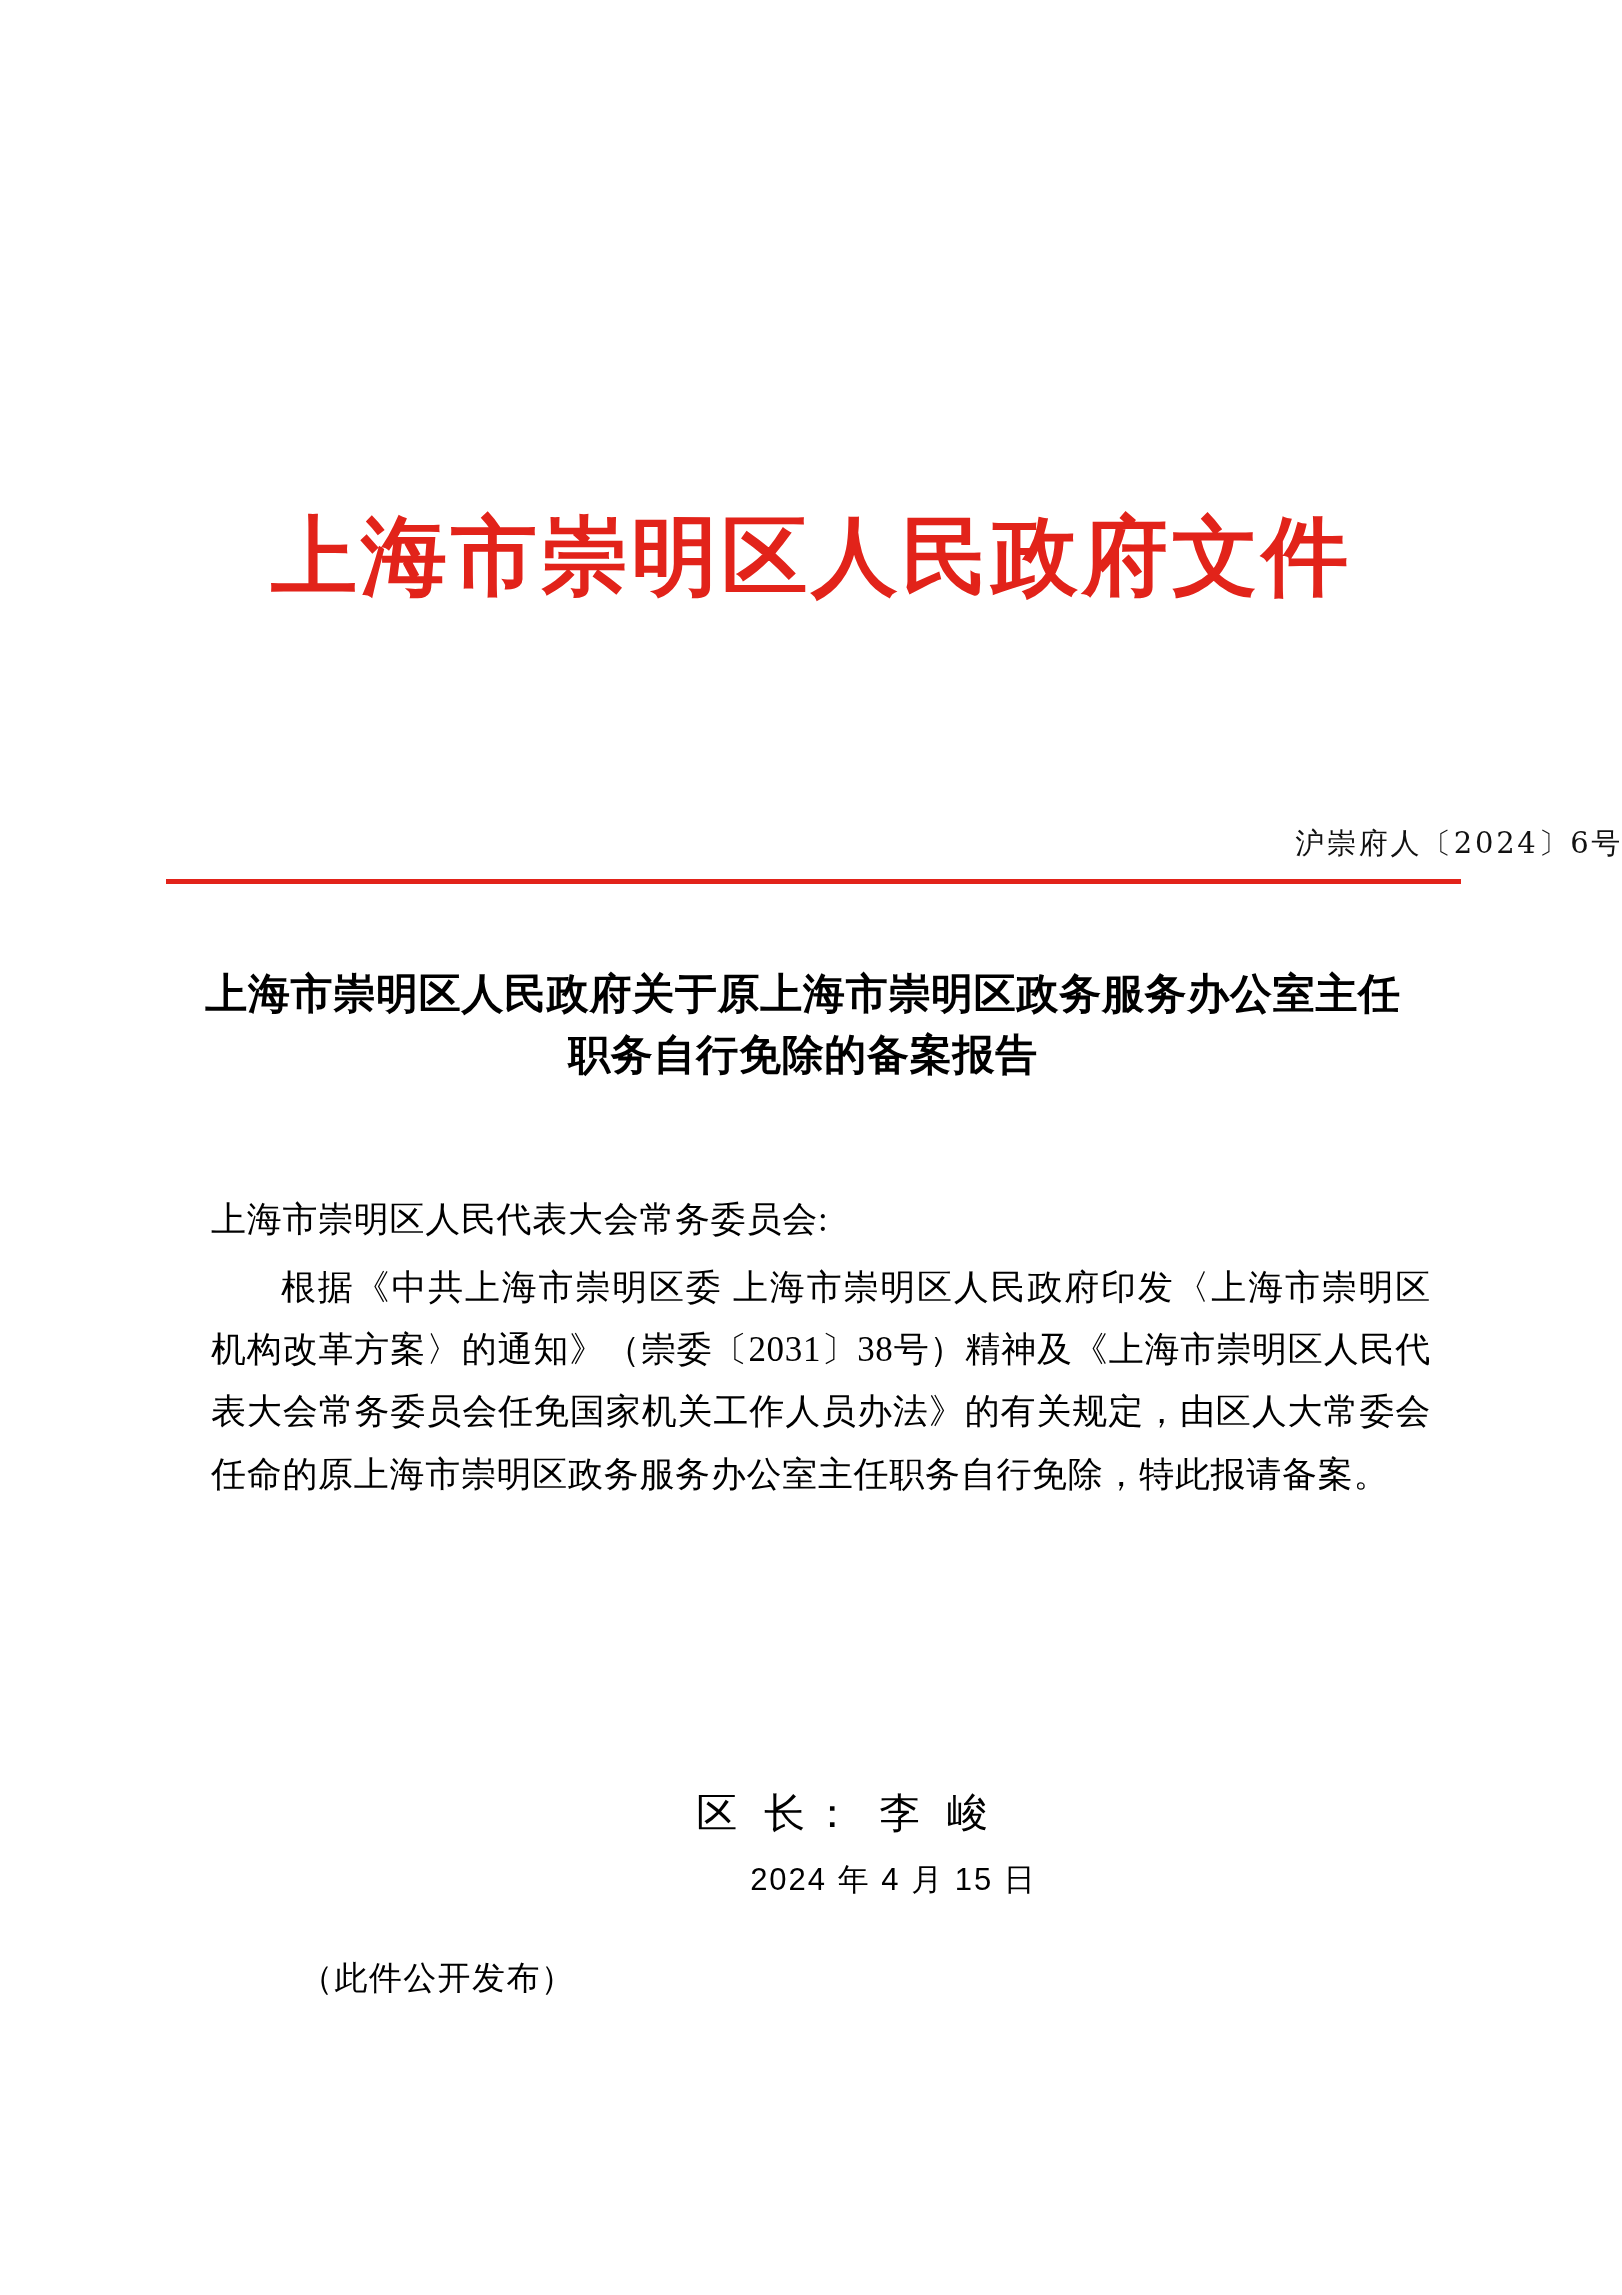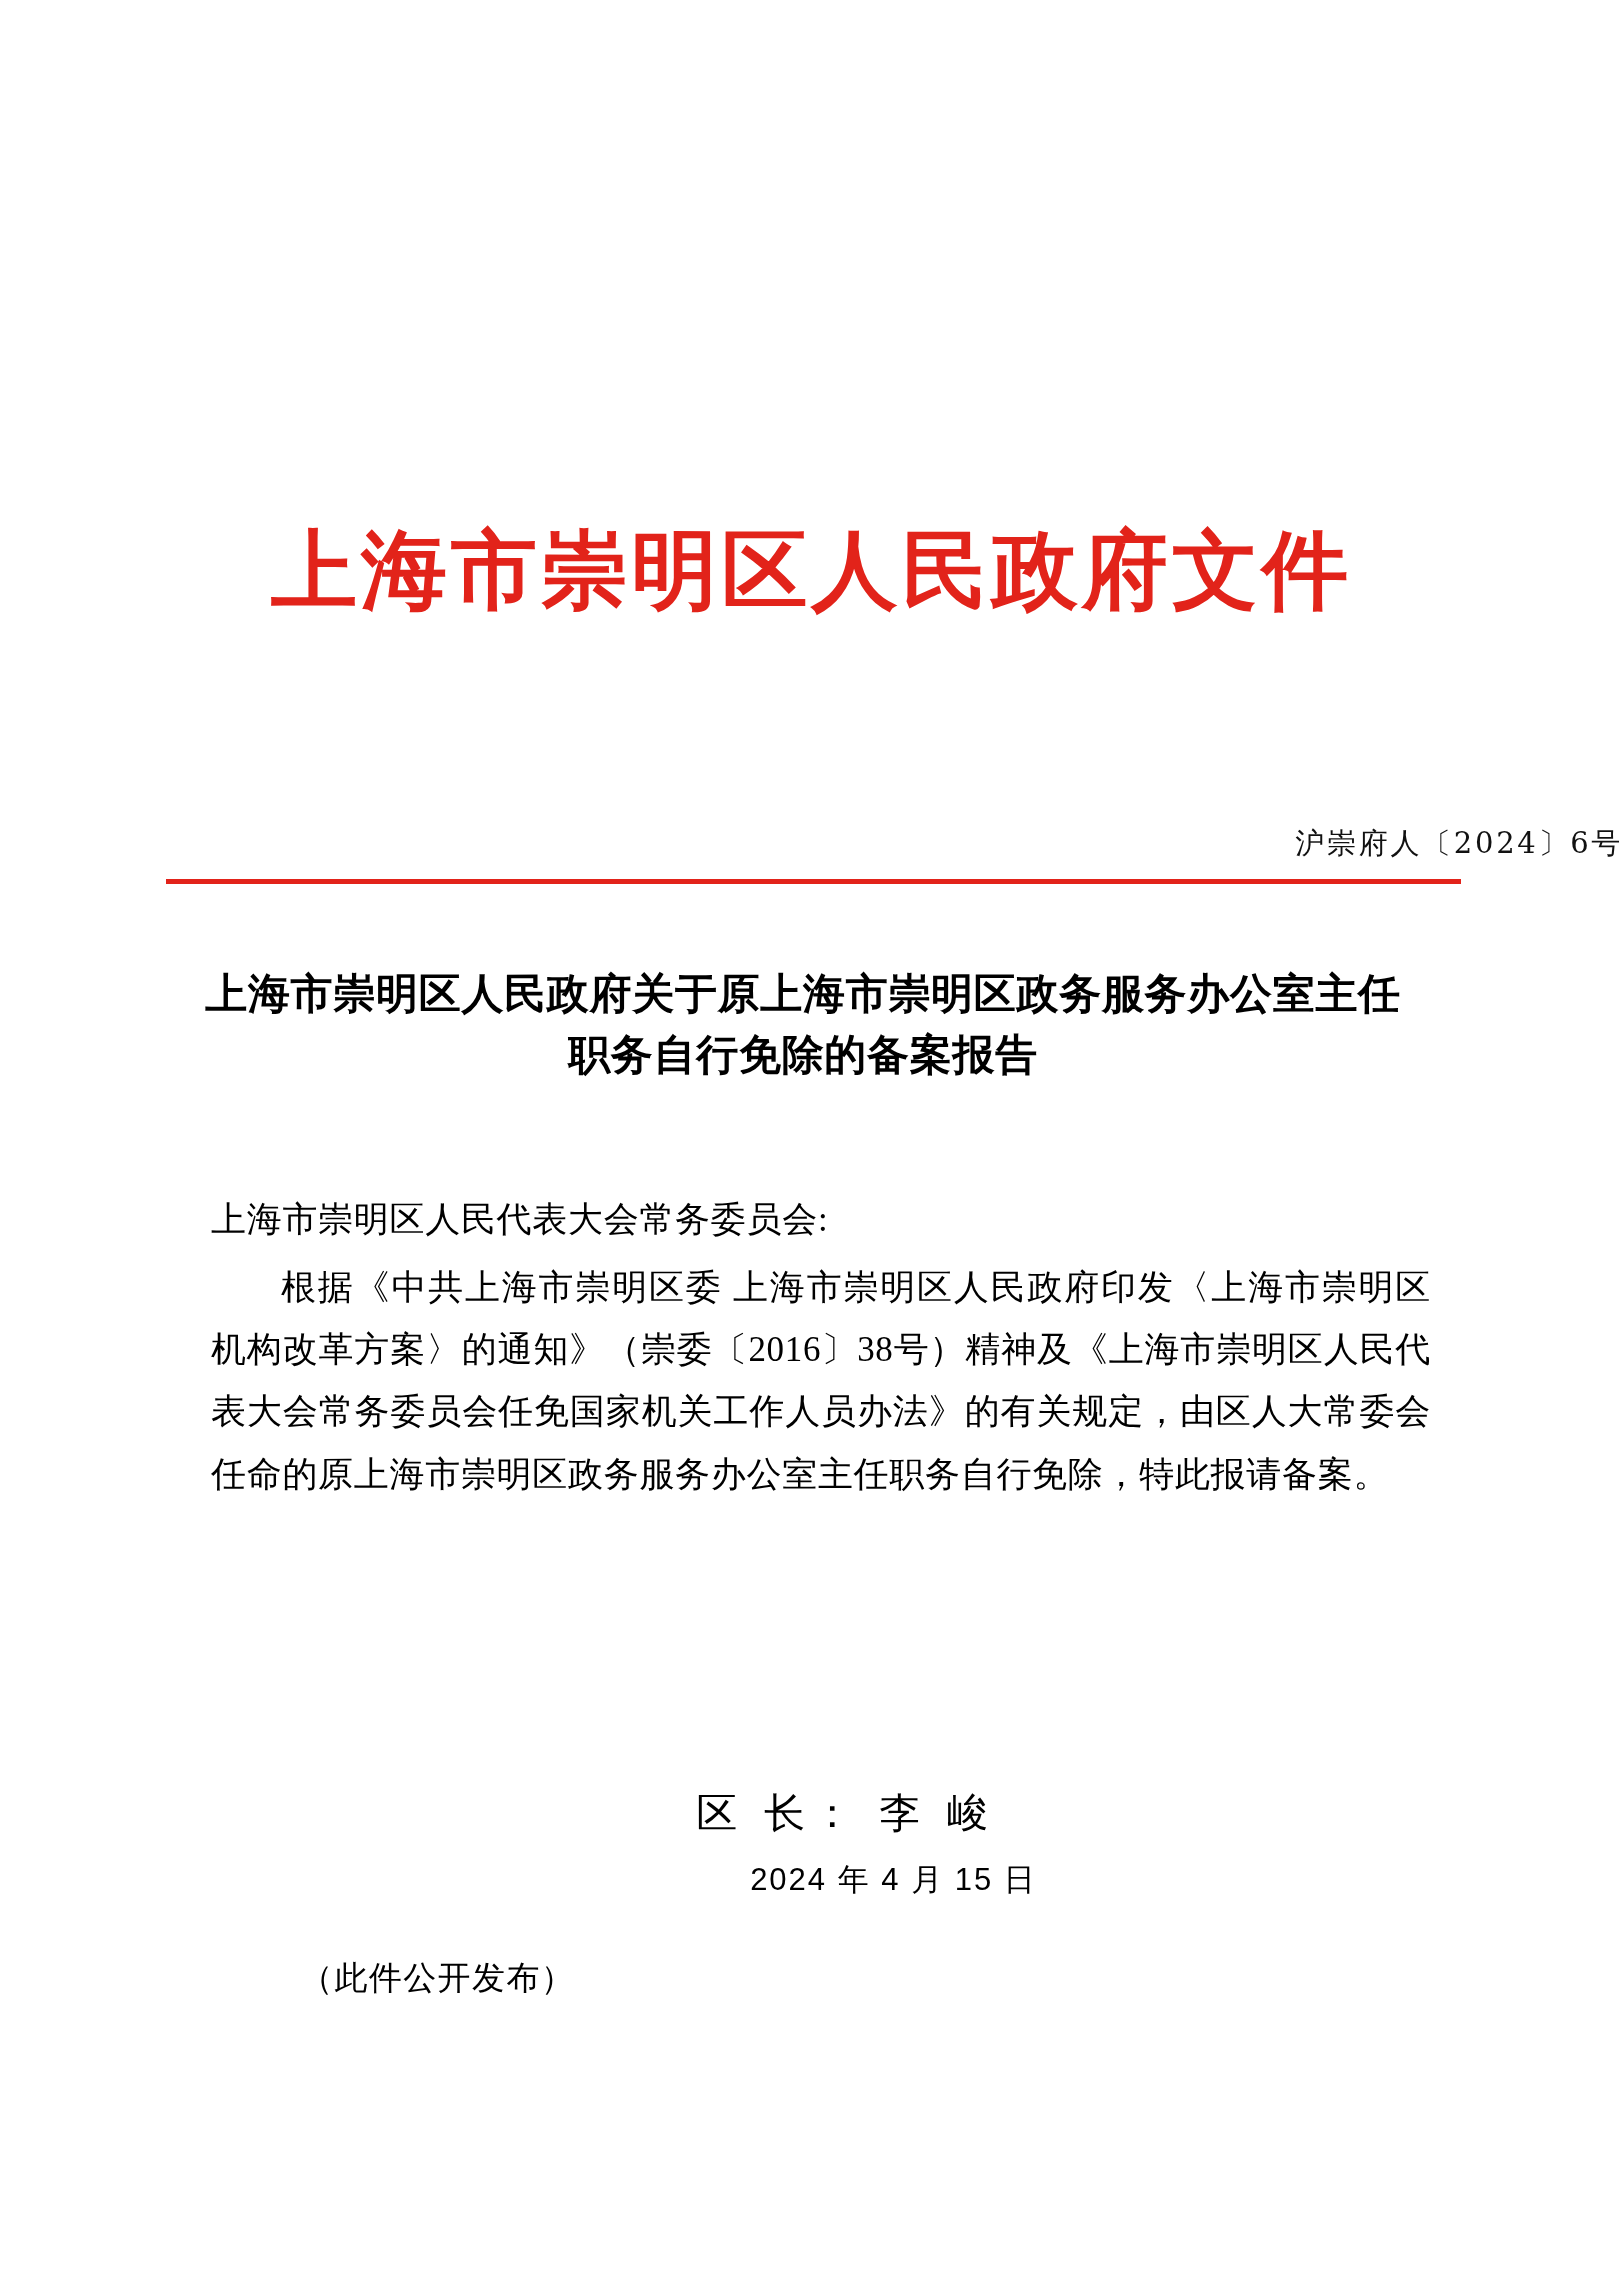--- a/index.html
+++ b/index.html
@@ -15,21 +15,21 @@
     position: relative;
     width: 1623px;
     height: 2295px;
     margin: 0 auto;
     background: #ffffff;
     box-sizing: border-box;
     overflow: hidden;
   }
   .doc-title {
     position: absolute;
-    top: 518px;
+    top: 504px;
     left: 0;
     width: 100%;
     text-align: center;
     color: #e2231a;
     font-family: "DejaVu Serif", serif;
     font-weight: bold;
     font-size: 86px;
     letter-spacing: 4.1px;
     line-height: 1.2;
     white-space: nowrap;
@@ -127,21 +127,21 @@
   <div class="doc-title">上海市崇明区人民政府文件</div>
 
   <div class="doc-number">沪崇府人〔2024〕6号</div>
 
   <div class="red-rule"></div>
 
   <div class="subject">上海市崇明区人民政府关于原上海市崇明区政务服务办公室主任职务自行免除的备案报告</div>
 
   <div class="body-block">
     <p class="salutation">上海市崇明区人民代表大会常务委员会:</p>
-    <p class="para">根据《中共上海市崇明区委 上海市崇明区人民政府印发〈上海市崇明区机构改革方案〉的通知》（崇委〔2016〕38号）精神及《上海市崇明区人民代表大会常务委员会任免国家机关工作人员办法》的有关规定，由区人大常委会任命的原上海市崇明区政务服务办公室主任职务自行免除，特此报请备案。</p>
+    <p class="para">根据《中共上海市崇明区委 上海市崇明区人民政府印发〈上海市崇明区机构改革方案〉的通知》（崇委〔2031〕38号）精神及《上海市崇明区人民代表大会常务委员会任免国家机关工作人员办法》的有关规定，由区人大常委会任命的原上海市崇明区政务服务办公室主任职务自行免除，特此报请备案。</p>
   </div>
 
   <div class="signature-block">
     <div class="signer">区 长： 李 峻</div>
     <div class="sign-date">2024 年 4 月 15 日</div>
   </div>
 
   <div class="footnote">（此件公开发布）</div>
 
 </div>

